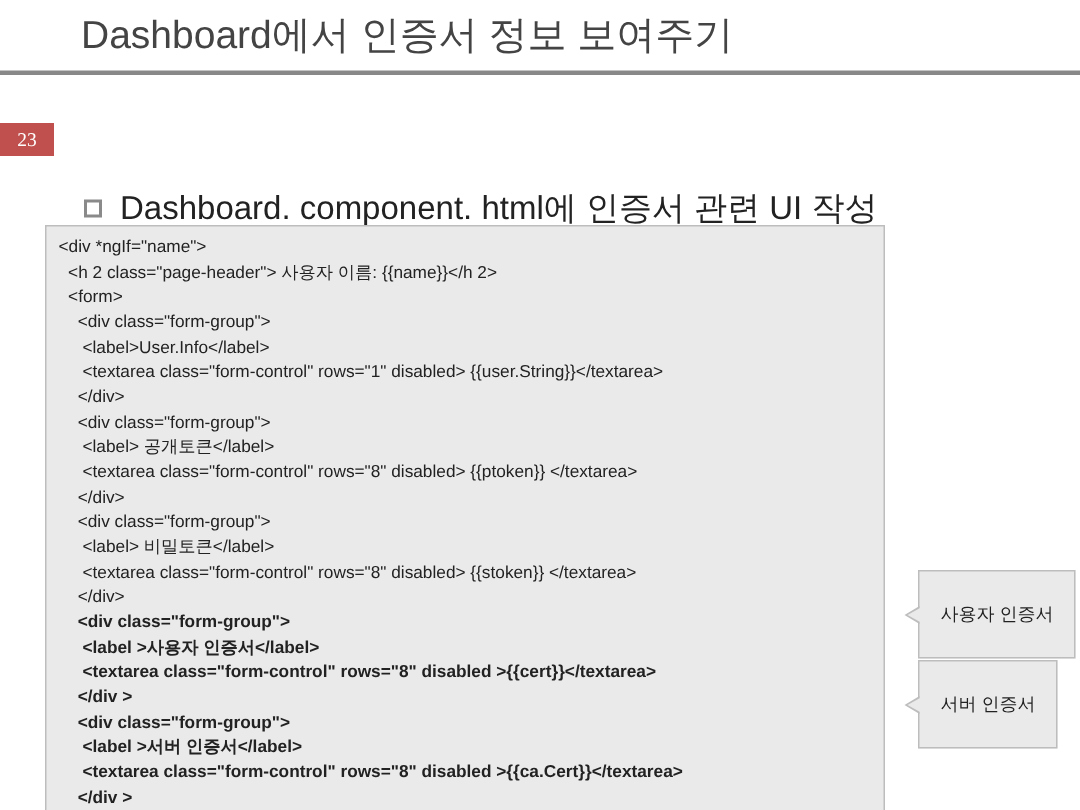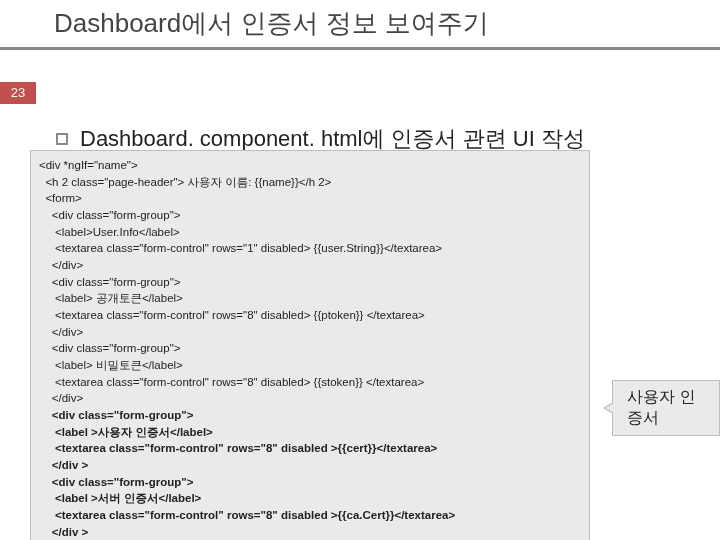--- a/index.html
+++ b/index.html
@@ -14,20 +14,21 @@
   }
   .num-badge {
     position: absolute;
     top: 82px; left: 0;
     width: 36px; height: 22px;
     background: #c0504d;
     color: #fff;
     font-size: 13px;
     text-align: center;
     line-height: 22px;
+    font-family: Liberation Serif, serif;
   }
   .bullet-row {
     position: absolute;
     top: 112px; left: 56px;
     display: flex; align-items: center;
     font-size: 22px; color: #222; margin-top: 12px;
   }
   .bullet-box {
     width: 12px; height: 12px;
     border: 2px solid #8a8a8a;
@@ -44,22 +45,22 @@
     line-height: 1.45;
     font-family: "Malgun Gothic", Arial, sans-serif;
     color: #222;
     white-space: pre;
   }
   .code-block .bold { font-weight: 700; }
   .callout {
     position: absolute;
     background: #eaeaea;
     border: 1px solid #bdbdbd;
-    font-size: 16px;
-    padding: 6px 14px;
+    font-size: 12px;
+    padding: 20px 14px;
     color: #222;
   }
   .callout.c1 { top: 380px; left: 612px; }
   .callout.c2 { top: 440px; left: 612px; }
   .callout::before {
     content: "";
     position: absolute;
     left: -10px; top: 50%;
     margin-top: -6px;
     width: 0; height: 0;
@@ -112,14 +113,15 @@
 <span class="bold">     &lt;textarea class="form-control" rows="8" disabled &gt;{{cert}}&lt;/textarea&gt;</span>
 <span class="bold">    &lt;/div &gt;</span>
 <span class="bold">    &lt;div class="form-group"&gt;</span>
 <span class="bold">     &lt;label &gt;서버 인증서&lt;/label&gt;</span>
 <span class="bold">     &lt;textarea class="form-control" rows="8" disabled &gt;{{ca.Cert}}&lt;/textarea&gt;</span>
 <span class="bold">    &lt;/div &gt;</span>
 
 </div>
 
   <div class="callout c1">사용자 인증서</div>
+  <div class="callout c2">서버 인증서</div>
 
 </div>
 
 </body></html>

